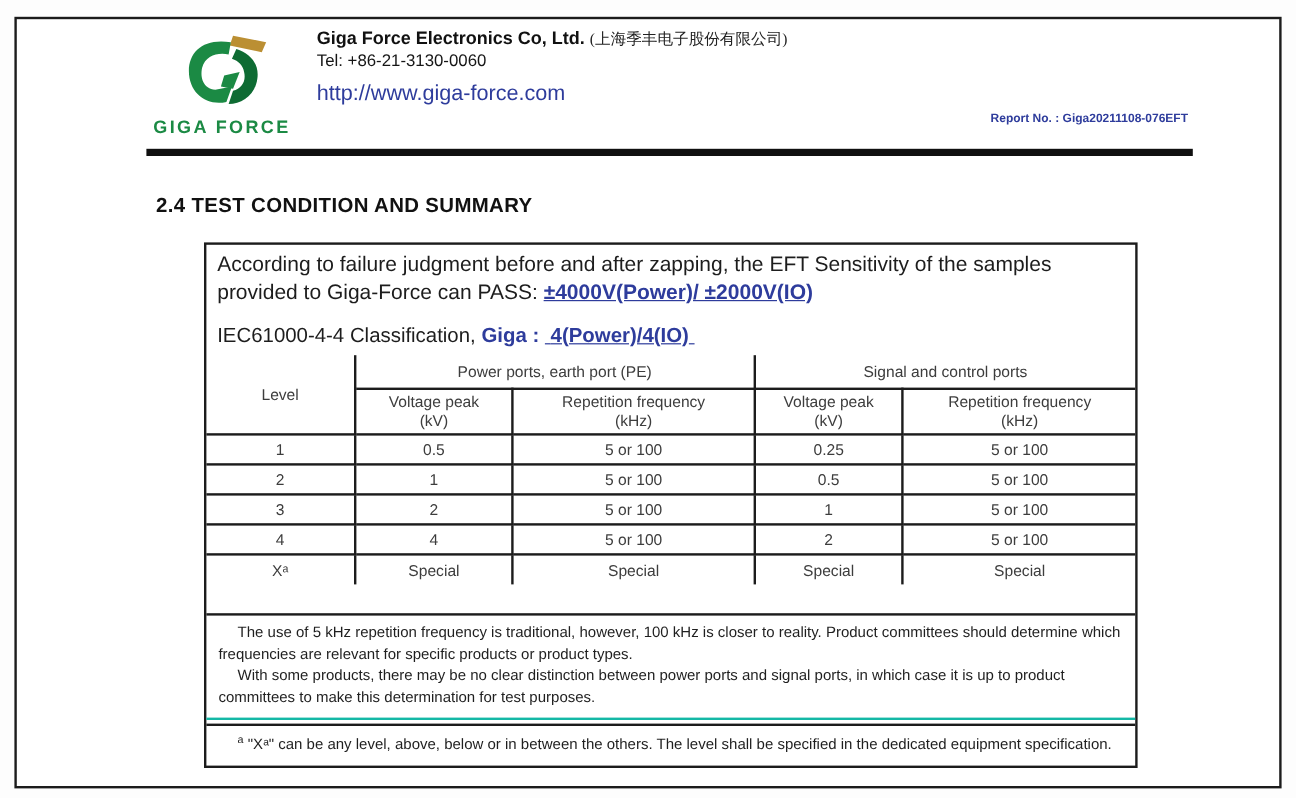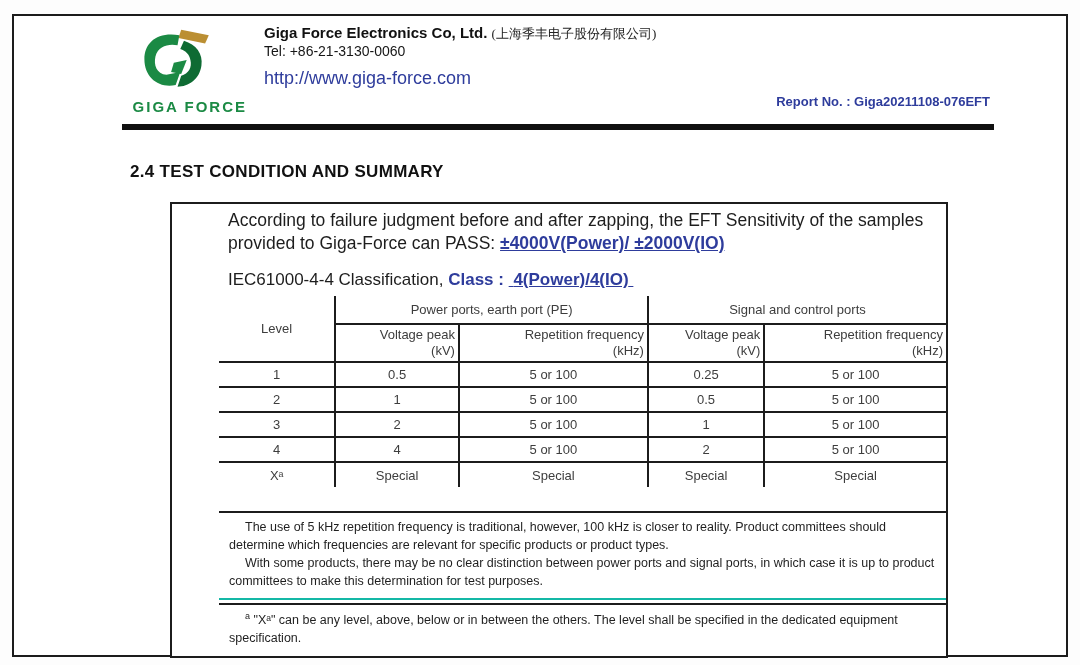--- a/index.html
+++ b/index.html
@@ -2,51 +2,51 @@
 <html style="--accent-blue: #2e3c9c; --logo-green: #1b8a44; --logo-green-dark: #0e6b33; --logo-gold: #bb8f33; --table-text: #3d3d3d;"><head>
 <meta charset="utf-8">
 <style>
   * { box-sizing: border-box; margin: 0; padding: 0; }
   html, body { width: 1080px; height: 665px; background: #fdfdfd; overflow: hidden;
     font-family: "Liberation Sans", "DejaVu Sans", sans-serif; color: #1a1a1a; }
   .page { position: absolute; left: 12px; top: 14px; width: 1056px; height: 643px;
     background: #ffffff; border: 2px solid #1c1c1c; }
 
   
-  .logo-block { position: absolute; left: 83px; top: 10px; width: 150px; text-align: right; }
+  .logo-block { position: absolute; left: 96px; top: 10px; width: 150px; text-align: center; }
   .logo-graphic { display: block; margin: 0 auto; }
   .logo-text { font-size: 15px; font-weight: bold; color: var(--logo-green); letter-spacing: 2px; margin-top: 2px; }
   .company-block { position: absolute; left: 250px; top: 8px; }
   .company-line { font-size: 15px; }
   .company-name { font-weight: bold; color: #111; }
   .company-name-cn { font-size: 13px; color: #222; font-family: "Liberation Serif", "DejaVu Serif", serif; }
   .tel-line { font-size: 14px; margin-top: 0; color: #161616; }
   .url-line { font-size: 18px; margin-top: 9px; color: var(--accent-blue); }
-  .report-no { position: absolute; right: 76px; top: 78px; font-size: 13px; font-weight: bold; color: var(--accent-blue); }
+  .report-no { position: absolute; right: 76px; top: 78px; font-size: 10px; font-weight: bold; color: var(--accent-blue); }
   .rule { position: absolute; left: 108px; top: 108px; width: 872px; height: 6px; background: #101010; }
 
   
   .heading { position: absolute; left: 116px; top: 146px; font-size: 17px; font-weight: bold; letter-spacing: 0.3px; color: #111; }
 
-  .content-box { position: absolute; left: 156px; top: 186px; width: 778px; border: 2px solid #1c1c1c; background: #fff; padding-left: 47px; }
+  .content-box { position: absolute; left: 156px; top: 186px; width: 778px; border: 2px solid #1c1c1c; background: #fff; }
   .intro { padding: 5px 9px 0 9px; }
   .summary-p { font-size: 17.5px; line-height: 1.3; color: #1d1d1d; }
   .pass-value { color: var(--accent-blue); font-weight: bold; text-decoration: underline; }
   .intro-spacer { height: 15px; }
   .class-p { font-size: 17px; margin-bottom: 6px; color: #1d1d1d; }
   .class-label { color: var(--accent-blue); font-weight: bold; }
   .class-value { color: var(--accent-blue); font-weight: bold; text-decoration: underline; margin-top: 24px; }
   .class-underline-lead { color: var(--accent-blue); font-weight: bold; text-decoration: underline; white-space: pre; }
 
   
   table.levels { width: 100%; border-collapse: collapse; border-style: hidden; table-layout: fixed; }
   table.levels th, table.levels td { border: 2px solid #1c1c1c; text-align: center; vertical-align: middle;
     font-size: 13px; font-weight: normal; color: var(--table-text); padding: 2px 3px; }
   tr.group-row th { height: 28px; }
-  tr.sub-row th { height: 24px; line-height: 1.25; text-align: right; }
+  tr.sub-row th { height: 24px; line-height: 1.25; }
   tr.data-row td { height: 25px; }
   .sub-l2 { display: block; }
 
   
   .empty-row { height: 24px; }
   .note1 { border-top: 2px solid #1c1c1c; border-bottom: 2px solid #14b8a6; padding: 5px 10px 7px 10px; }
   .note-gap { height: 3px; }
   .note2 { border-top: 2px solid #1c1c1c; padding: 5px 10px 9px 10px; }
   .note-p { font-size: 12.5px; line-height: 1.45; color: #1f1f1f; text-indent: 16px; }
   .note-sup { font-size: 9px; vertical-align: super; }
@@ -79,21 +79,21 @@
 
   <div class="rule"></div>
 
   <div class="heading">2.4 TEST CONDITION AND SUMMARY</div>
 
   <div class="content-box">
 
     <div class="intro">
       <p class="summary-p"><span>According to failure judgment before and after zapping, the EFT Sensitivity of the samples provided to Giga-Force can PASS: </span><span class="pass-value">±4000V(Power)/ ±2000V(IO)</span></p>
       <div class="intro-spacer"></div>
-      <p class="class-p"><span>IEC61000-4-4 Classification, </span><span class="class-label">Class : </span><span class="class-underline-lead"> </span><span class="class-value">4(Power)/4(IO)</span><span class="class-underline-lead"> </span></p>
+      <p class="class-p"><span>IEC61000-4-4 Classification, </span><span class="class-label">Giga : </span><span class="class-underline-lead"> </span><span class="class-value">4(Power)/4(IO)</span><span class="class-underline-lead"> </span></p>
     </div>
 
     <table class="levels">
       <colgroup>
         <col style="width:16%">
           <col style="width:17%">
           <col style="width:26%">
           <col style="width:16%">
           <col style="width:25%">
       </colgroup>

